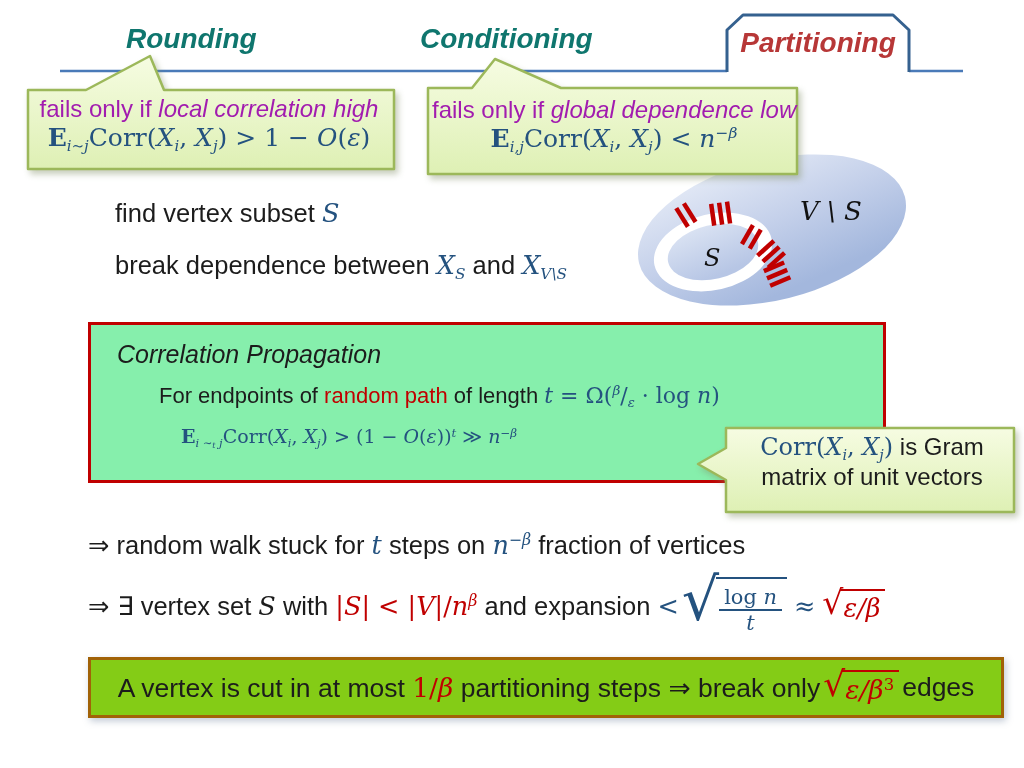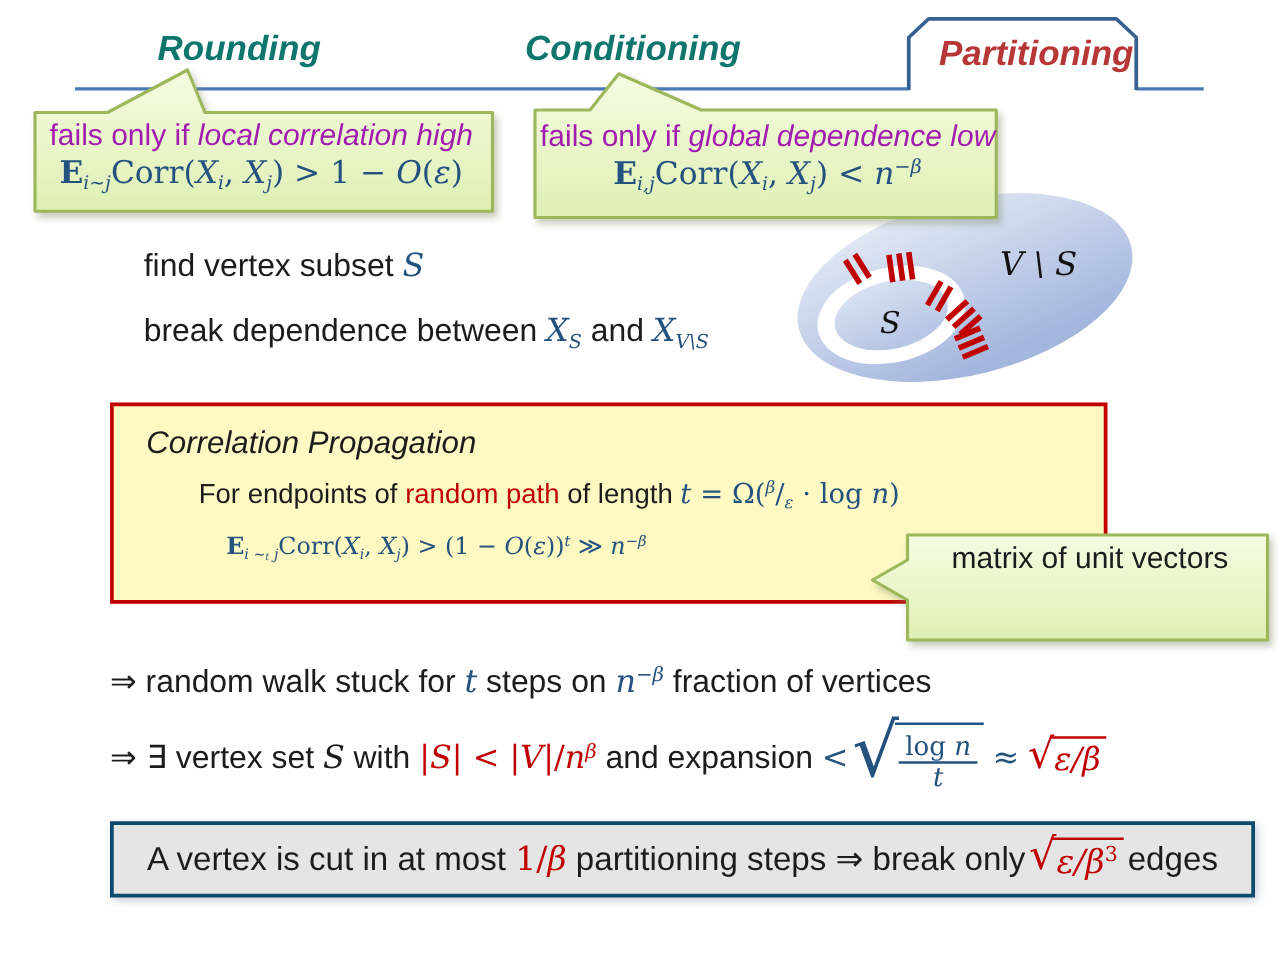--- a/index.html
+++ b/index.html
@@ -13,34 +13,34 @@
   .it{font-style:italic;}
   .b{font-weight:bold;}
   .sub{font-size:60%;vertical-align:-0.35em;}
   .sup{font-size:62%;vertical-align:0.55em;}
   .ssub{font-size:42%;vertical-align:-0.6em;}
   .c-blue{color:#24527f;}
   .c-red{color:#c00000;}
   .sym{font-family:"DejaVu Sans",sans-serif;}
 
   .tab-label{font-weight:bold;font-style:italic;font-size:28px;color:#0f766e;white-space:nowrap;}
-  .tab-label.red{color:#b73737;margin-left:11px;}
+  .tab-label.red{color:#b73737;}
 
   .callout-text{text-align:center;}
   .callout-line1{font-size:24px;color:#a21caf;}
   .callout-line2{font-size:25px;}
 
   .green-shadow{filter:drop-shadow(3px 4px 3px rgba(130,145,105,0.45));}
 
-  #prop-box{border:3px solid #c00000;background:#fef9c3;box-sizing:border-box;}
+  #prop-box{border:3px solid #c00000;background:#86efac;box-sizing:border-box;}
   #prop-title{font-size:25px;font-style:italic;color:#1c1c1c;}
   #prop-line1{font-size:22px;}
   #prop-line2{font-size:19px;}
 
-  #conclusion-box{border:3px solid #0c4a6e;background:#e5e5e5;box-sizing:border-box;
+  #conclusion-box{border:3px solid #a16207;background:#84cc16;box-sizing:border-box;
                   display:flex;align-items:center;justify-content:center;
                   box-shadow:2px 3px 7px rgba(100,120,150,0.4);}
   .impl-line{font-size:25.5px;white-space:nowrap;}
   #implication2{display:flex;align-items:center;}
   #conclusion-content{font-size:26.5px;display:flex;align-items:center;white-space:nowrap;}
 
   
   .sqrt{display:inline-flex;align-items:flex-start;margin:0 3px;}
   .sqrt .rad{font-family:"DejaVu Serif",serif;font-size:1.3em;line-height:0.82;margin-right:-3px;}
   .sqrt.tall .rad{font-size:2.3em;line-height:0.8;}
@@ -146,20 +146,21 @@
   <svg class="abs green-shadow" style="left:690px;top:424px;z-index:5;" width="334" height="94">
     <defs>
       <linearGradient id="gc3" x1="0" y1="0" x2="0" y2="1">
         <stop offset="0" stop-color="#f6fce2"></stop>
           <stop offset="1" stop-color="#def0b4"></stop>
       </linearGradient>
     </defs>
     <path d="M36,4 L324,4 L324,88 L36,88 L36,56 L8,40 L36,24 Z" fill="url(#gc3)" stroke="#9cb85a" stroke-width="2.5" stroke-linejoin="round"></path>
   </svg>
   <div class="abs callout-text" style="left:726px;top:433px;width:292px;z-index:6;font-size:24px;">
+    <div class="nowrap"><span class="ms c-blue">Corr</span><span class="ms c-blue">(</span><span class="ms it c-blue">X</span><span class="ms it c-blue sub">i</span><span class="ms c-blue">, </span><span class="ms it c-blue">X</span><span class="ms it c-blue sub">j</span><span class="ms c-blue">)</span><span> is Gram</span></div>
     <div class="nowrap">matrix of unit vectors</div>
   </div>
 
   <div class="abs impl-line" style="left:88px;top:530px;z-index:2;"><span class="sym">⇒</span><span> random walk stuck for </span><span class="ms it c-blue">t</span><span> steps on </span><span class="ms it c-blue">n</span><span class="ms it c-blue sup">−β</span><span> fraction of vertices</span></div>
 
   <div id="implication2" class="abs impl-line" style="left:88px;top:574px;height:64px;z-index:2;">
     <span><span class="sym">⇒ ∃</span><span> vertex set </span><span class="ms it">S</span><span> with </span><span class="ms c-red">|</span><span class="ms it c-red">S</span><span class="ms c-red">| &lt; |</span><span class="ms it c-red">V</span><span class="ms c-red">|/</span><span class="ms it c-red">n</span><span class="ms it c-red sup">β</span><span> and expansion </span><span class="ms c-blue">&lt;</span></span>
     <span class="sqrt tall c-blue">
       <span class="rad">√</span>
       <span class="rand"><span class="frac">

